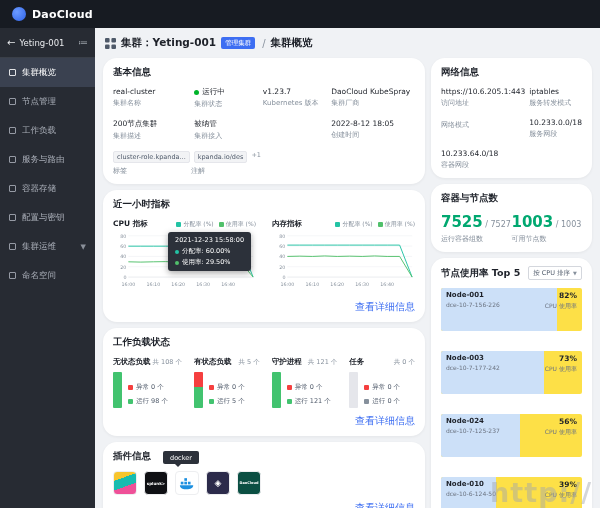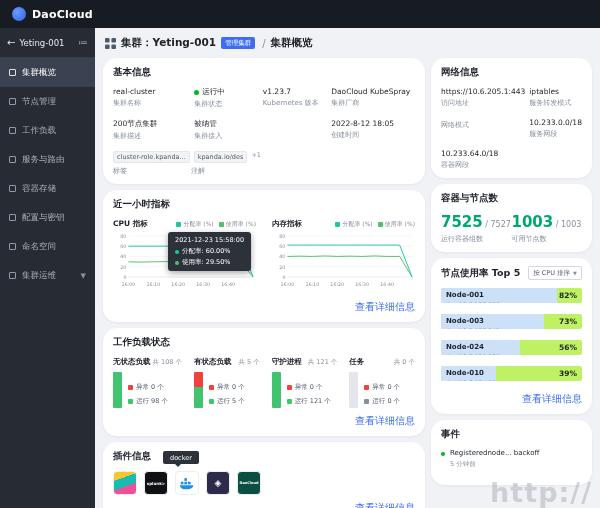--- a/index.html
+++ b/index.html
@@ -67,21 +67,21 @@
 .plugin-tooltip:after{content:"";position:absolute;left:12px;bottom:-3px;border:3px solid transparent;border-top:3px solid #2c313a;border-bottom:0}
 .counts-row{display:flex}
 .count-block{flex:1}
 .count-num{font-size:15px;font-weight:bold}
 .count-total{font-size:8px;color:#86909c}
 .count-label{font-size:7px;color:#86909c;margin-top:3px}
 .top5-head{display:flex;justify-content:space-between;align-items:center;margin-bottom:8px}
 .top5-head .card-title{margin-bottom:0}
 .select{border:1px solid #d4d7dd;border-radius:2px;font-size:6.5px;color:#4e5969;padding:1.5px 4px;display:flex;gap:3px;align-items:center;cursor:pointer;background:#fff}
 .select .chev{font-size:5px;color:#86909c}
-.node-row{position:relative;height:15px;margin-bottom:11px;border-radius:2px;overflow:hidden;background:#bef264;cursor:pointer}
+.node-row{position:relative;height:43px;margin-bottom:20px;border-radius:2px;overflow:hidden;background:#fde047;cursor:pointer}
 .node-fill{position:absolute;left:0;top:0;bottom:0;background:#cce0f8}
 .node-content{position:relative;display:flex;justify-content:space-between;padding:3px 5px;height:100%}
 .node-name{font-size:7px;font-weight:bold}
 .node-ip{font-size:6px;color:#6b7380;margin-top:2px}
 .node-pct{font-size:7.5px;font-weight:bold;text-align:right}
 .node-metric{font-size:6px;color:#6b7380;margin-top:2px;text-align:right}
 .event-item{display:flex;gap:5px;margin-bottom:8px}
 .event-dot{width:4px;height:4px;border-radius:50%;margin-top:3px;flex-shrink:0}
 .event-text{font-size:7px;color:#1d2129;line-height:1.35}
 .event-time{font-size:6.5px;color:#86909c;margin-top:2px}
@@ -123,26 +123,26 @@
         <div class="side-item">
           <span class="side-icon"></span>
           <span>容器存储</span>
         </div>
         <div class="side-item">
           <span class="side-icon"></span>
           <span>配置与密钥</span>
         </div>
         <div class="side-item">
           <span class="side-icon"></span>
-          <span>命名空间</span>
-        </div>
-        <div class="side-item">
-          <span class="side-icon"></span>
           <span>集群运维</span>
           <span class="chev">▼</span>
+        </div>
+        <div class="side-item">
+          <span class="side-icon"></span>
+          <span>命名空间</span>
         </div>
       </nav>
   </aside>
 
   <main class="main">
     <div class="page-header">
       <span class="cluster-icon">
         <svg width="11" height="11" viewBox="0 0 12 12">
             <rect x="0" y="0" width="5" height="5" rx="1.2" fill="#4e5969"></rect>
             <rect x="7" y="0" width="5" height="5" rx="1.2" fill="#4e5969"></rect>

